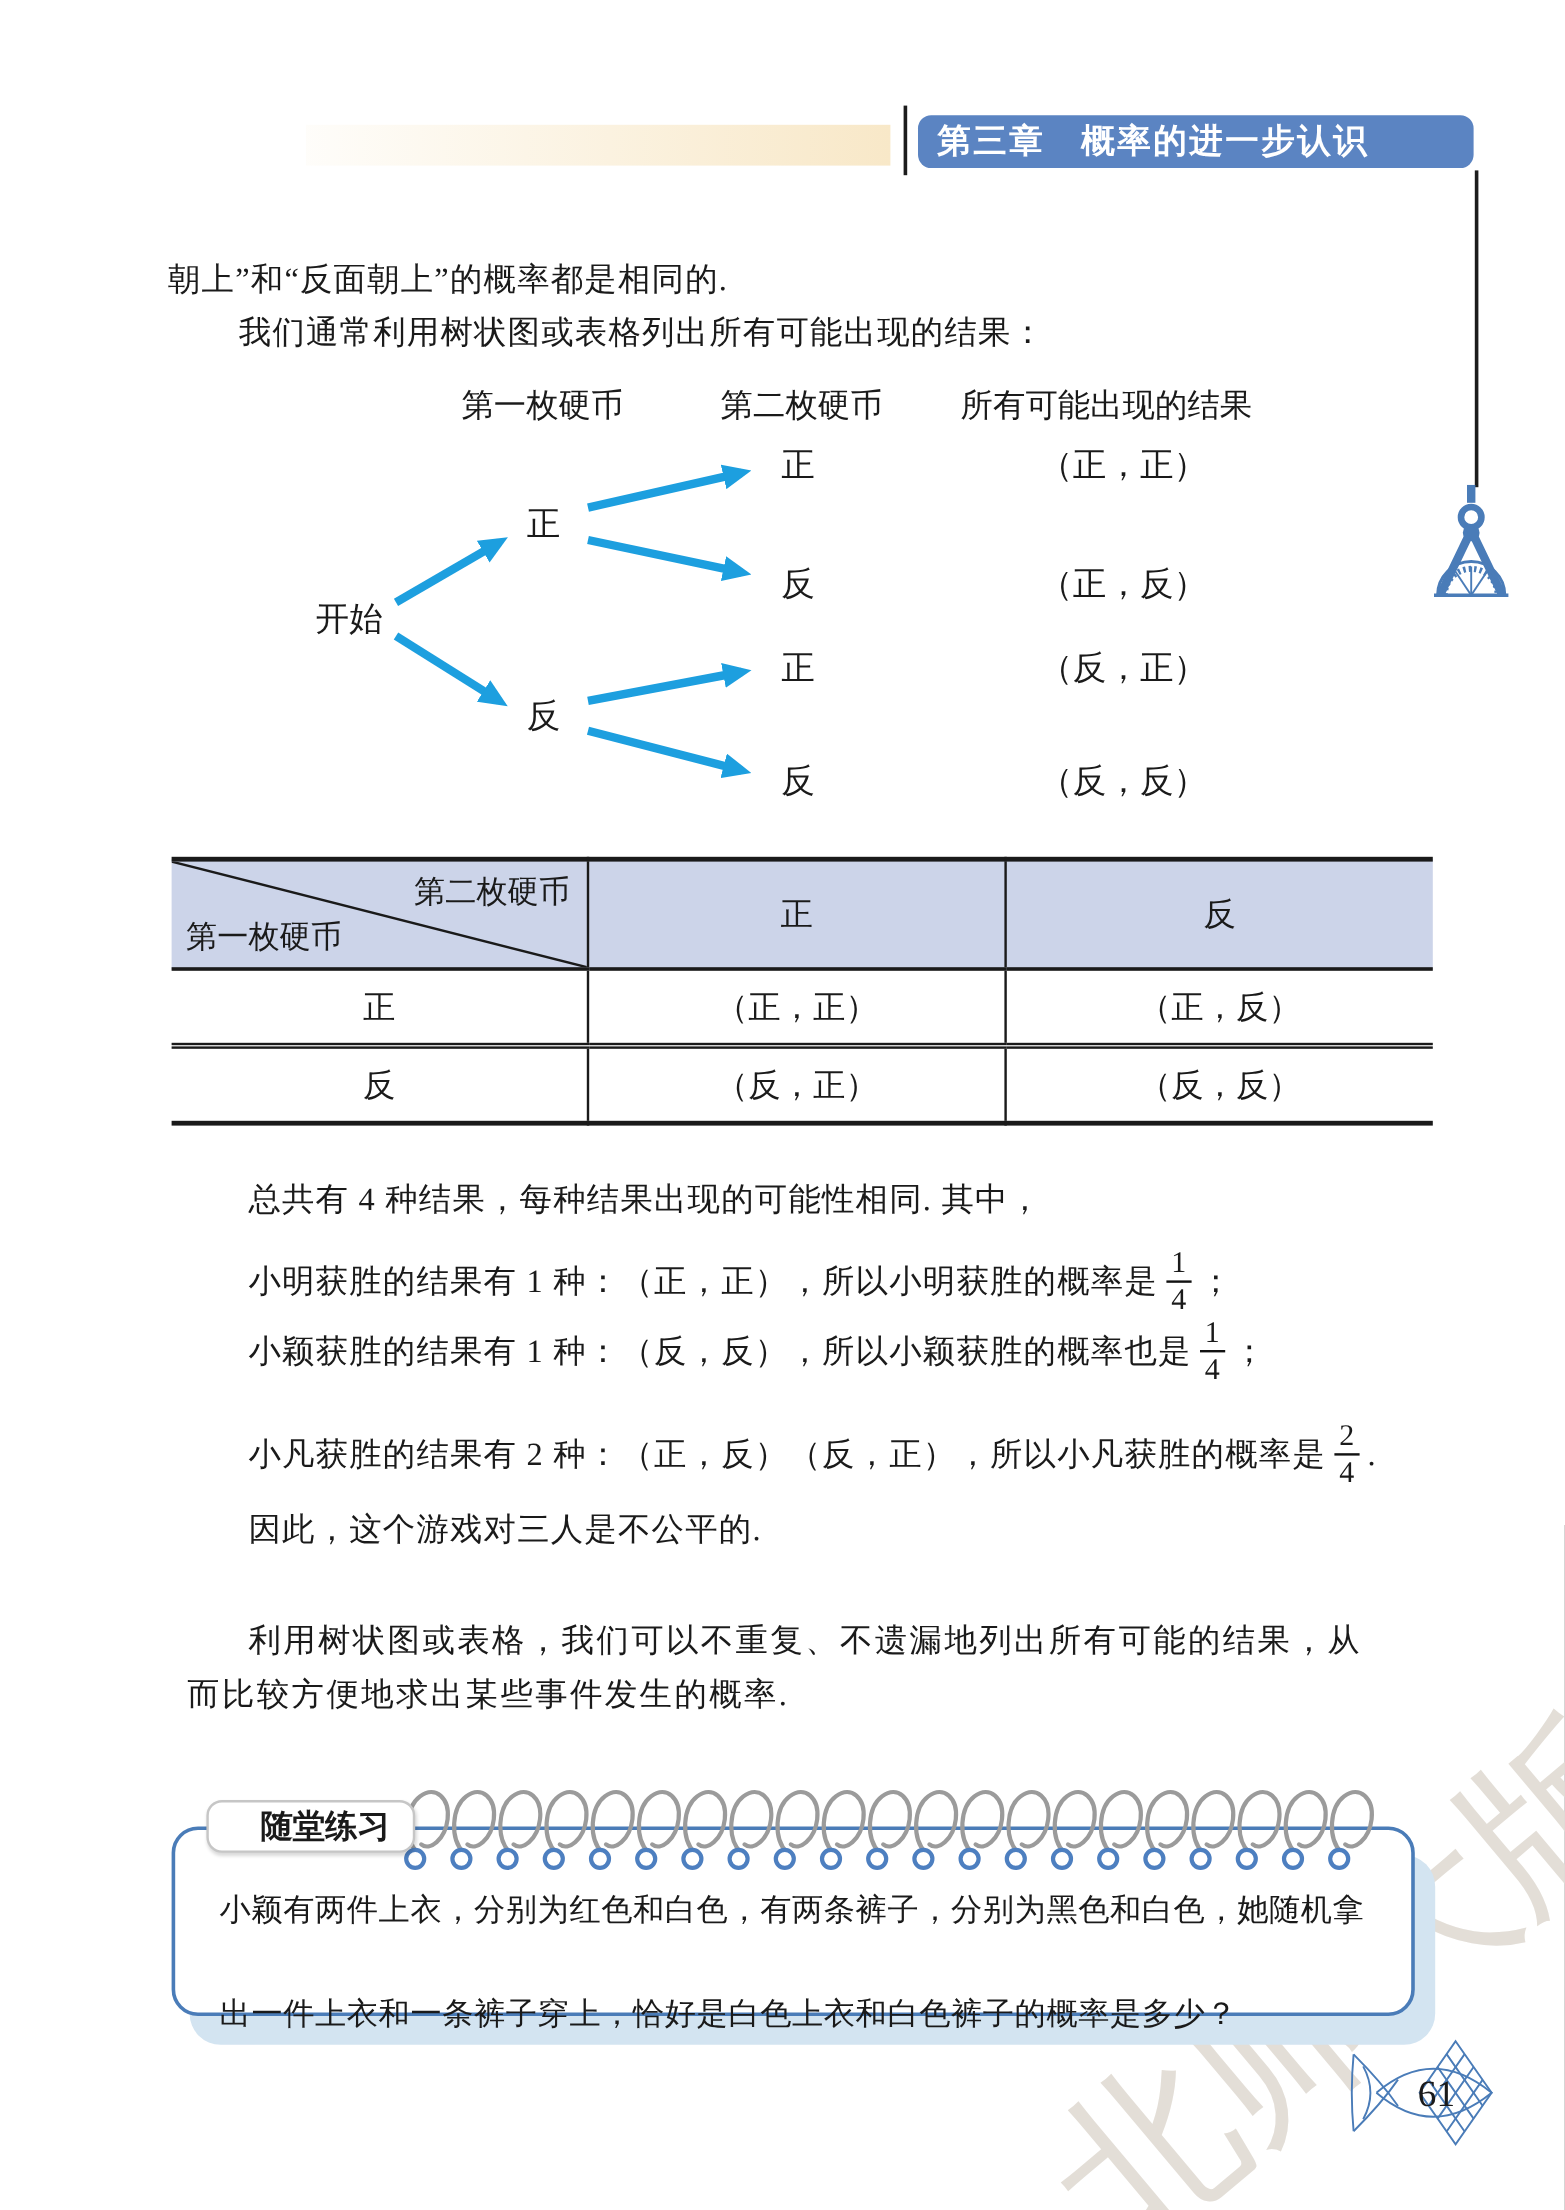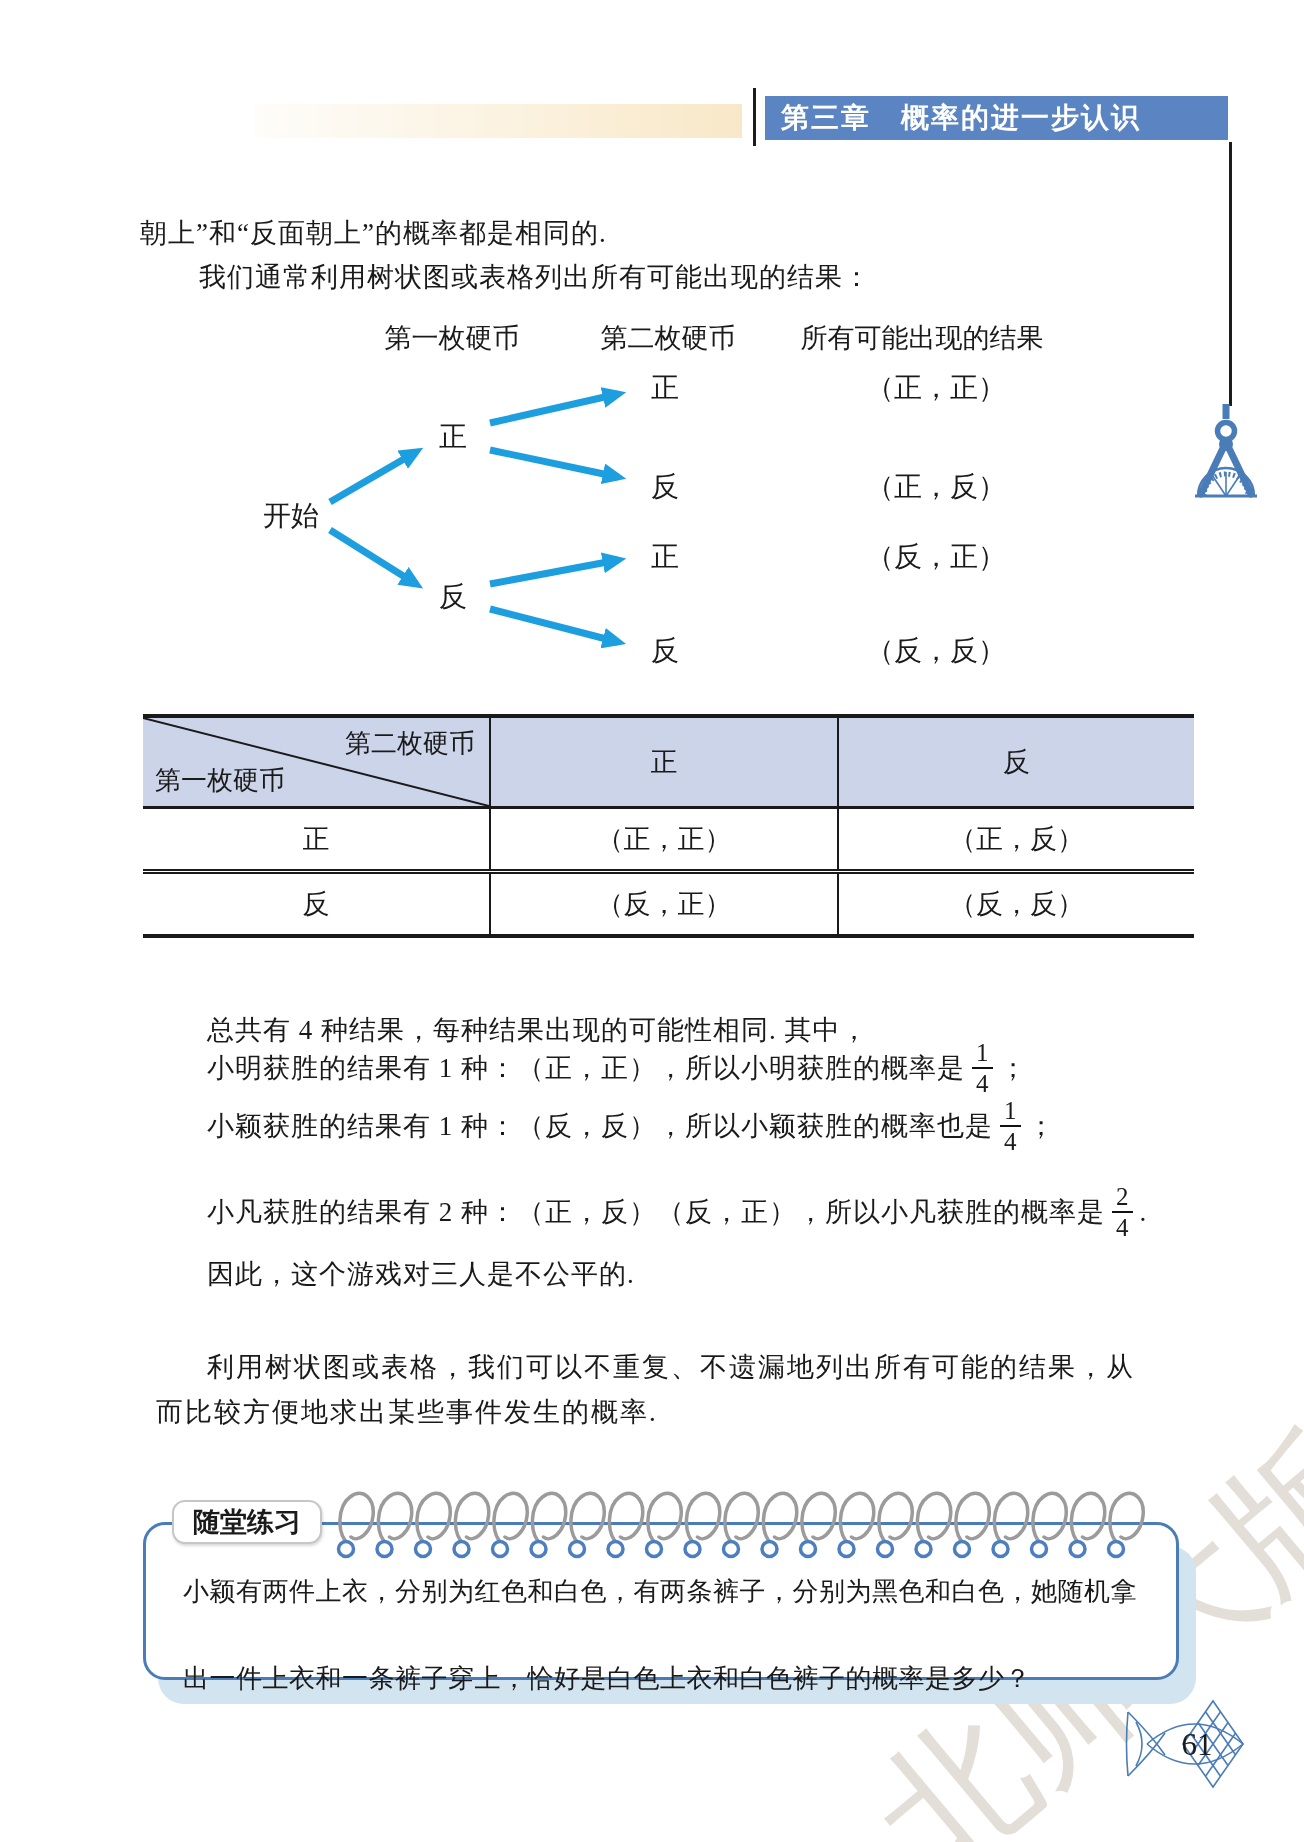--- a/index.html
+++ b/index.html
@@ -8,21 +8,21 @@
   .abs{position:absolute;}
   .line{position:absolute;white-space:nowrap;font-size:27px;letter-spacing:1px;}
   .vline{display:flex;align-items:center;}
   
   .cream-bar{left:255px;top:104px;width:487px;height:34px;
              background:linear-gradient(to right,rgba(253,249,240,.35),#f8e8c8);}
   .sep{background:#1c1c1c;width:3px;}
   .banner{left:765px;top:96px;width:463px;height:44px;background:#5b84c2;
           color:#ffffff;font-family:"Liberation Sans","DejaVu Sans",sans-serif;
           font-weight:bold;font-size:28px;line-height:44px;padding-left:16px;
-          letter-spacing:2px;box-sizing:border-box;}
+          letter-spacing:2px;box-sizing:border-box;border-radius:11px;}
   
   .tree-label{position:absolute;font-size:28px;white-space:nowrap;transform:translate(-50%,-50%);}
   .tree-header{position:absolute;font-size:27px;white-space:nowrap;transform:translateX(-50%);font-weight:500;}
   
   .otable{position:absolute;left:143px;top:714px;width:1047px;border-collapse:collapse;
           font-size:27px;table-layout:fixed;}
   .otable td{text-align:center;border-left:2px solid #1a1a1a;padding:0;}
   .otable td:first-child{border-left:none;}
   .otable tr.hd{background:#ccd4e9;height:88px;}
   .otable tr.hd td{border-bottom:3px solid #1a1a1a;}
@@ -38,21 +38,21 @@
         font-size:25px;line-height:1.1;letter-spacing:0;}
   .frac .num{border-bottom:2px solid #111;padding:0 4px 1px;}
   .frac .den{padding-top:1px;}
   
   .p-shadow{left:158px;top:1546px;width:1038px;height:158px;background:#d3e4f1;border-radius:26px;}
   .p-box{left:143px;top:1522px;width:1036px;height:158px;background:#ffffff;
          border:3.5px solid #4a7cb8;border-radius:22px;box-sizing:border-box;}
   .p-label{left:172px;top:1500px;width:146px;height:40px;background:#ffffff;
            border:2px solid #c6c6c6;border-radius:13px;box-shadow:1px 2px 3px rgba(0,0,0,.15);
            font-weight:bold;font-size:27px;line-height:40px;text-align:center;
-           font-family:"Liberation Sans","DejaVu Sans",sans-serif;}
+           font-family:"Liberation Sans","DejaVu Sans",sans-serif;padding-left:24px;}
   .p-text{font-size:26px;letter-spacing:0.5px;text-align:center;}
   
   .watermark{left:900px;top:1745px;font-size:148px;color:#e3ded7;letter-spacing:0;
              transform:rotate(-40deg);transform-origin:0 50%;white-space:nowrap;z-index:0;}
   svg.overlay{position:absolute;left:0;top:0;pointer-events:none;}
   .coil{fill:none;stroke:#9b9b9b;stroke-width:3.5;stroke-linecap:round;}
   .ring{fill:#ffffff;stroke:#4d7fc0;stroke-width:3.5;}
 </style>
 </head>
 <body>
@@ -140,21 +140,21 @@
       <td>（正，反）</td>
     </tr>
     <tr class="r2">
       <td>反</td>
       <td>（反，正）</td>
       <td>（反，反）</td>
     </tr>
   </tbody>
     </table>
 
-  <div class="line" style="left:207px;top:981px;margin-top:31px;">总共有 4 种结果，每种结果出现的可能性相同. 其中，</div>
+  <div class="line" style="left:207px;top:981px;">总共有 4 种结果，每种结果出现的可能性相同. 其中，</div>
 
   <div class="line vline" style="left:207px;top:1032px;height:72px;">
     <span>小明获胜的结果有 1 种：（正，正），所以小明获胜的概率是</span>
     <span class="frac">
       <span class="num">1</span>
       <span class="den">4</span>
     </span>
     <span>；</span>
   </div>
 

